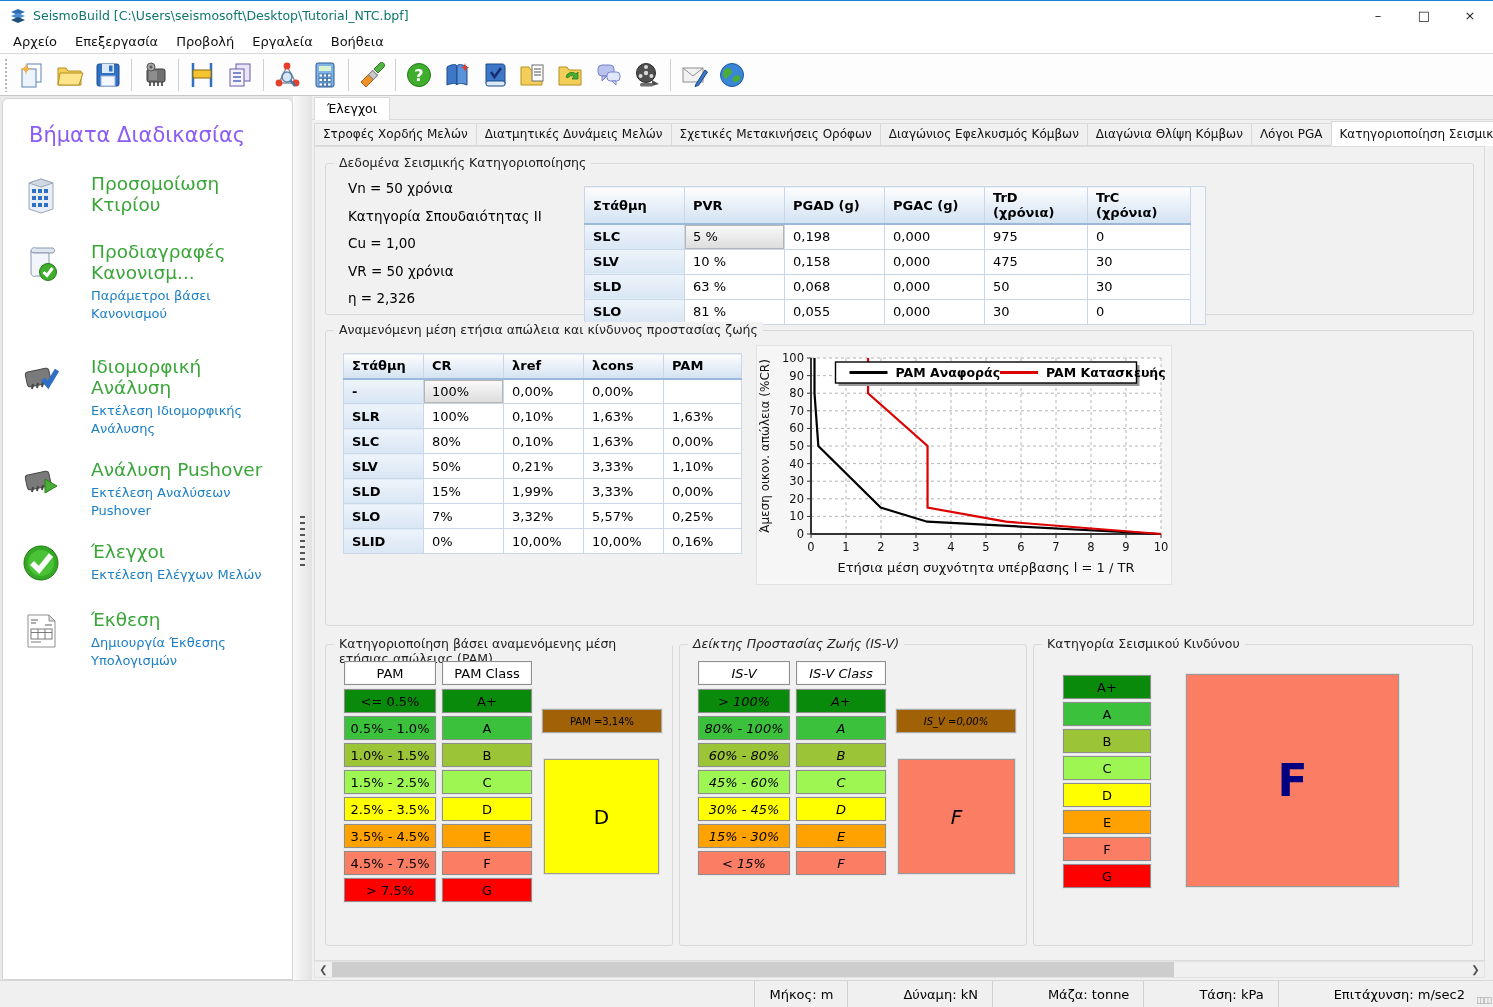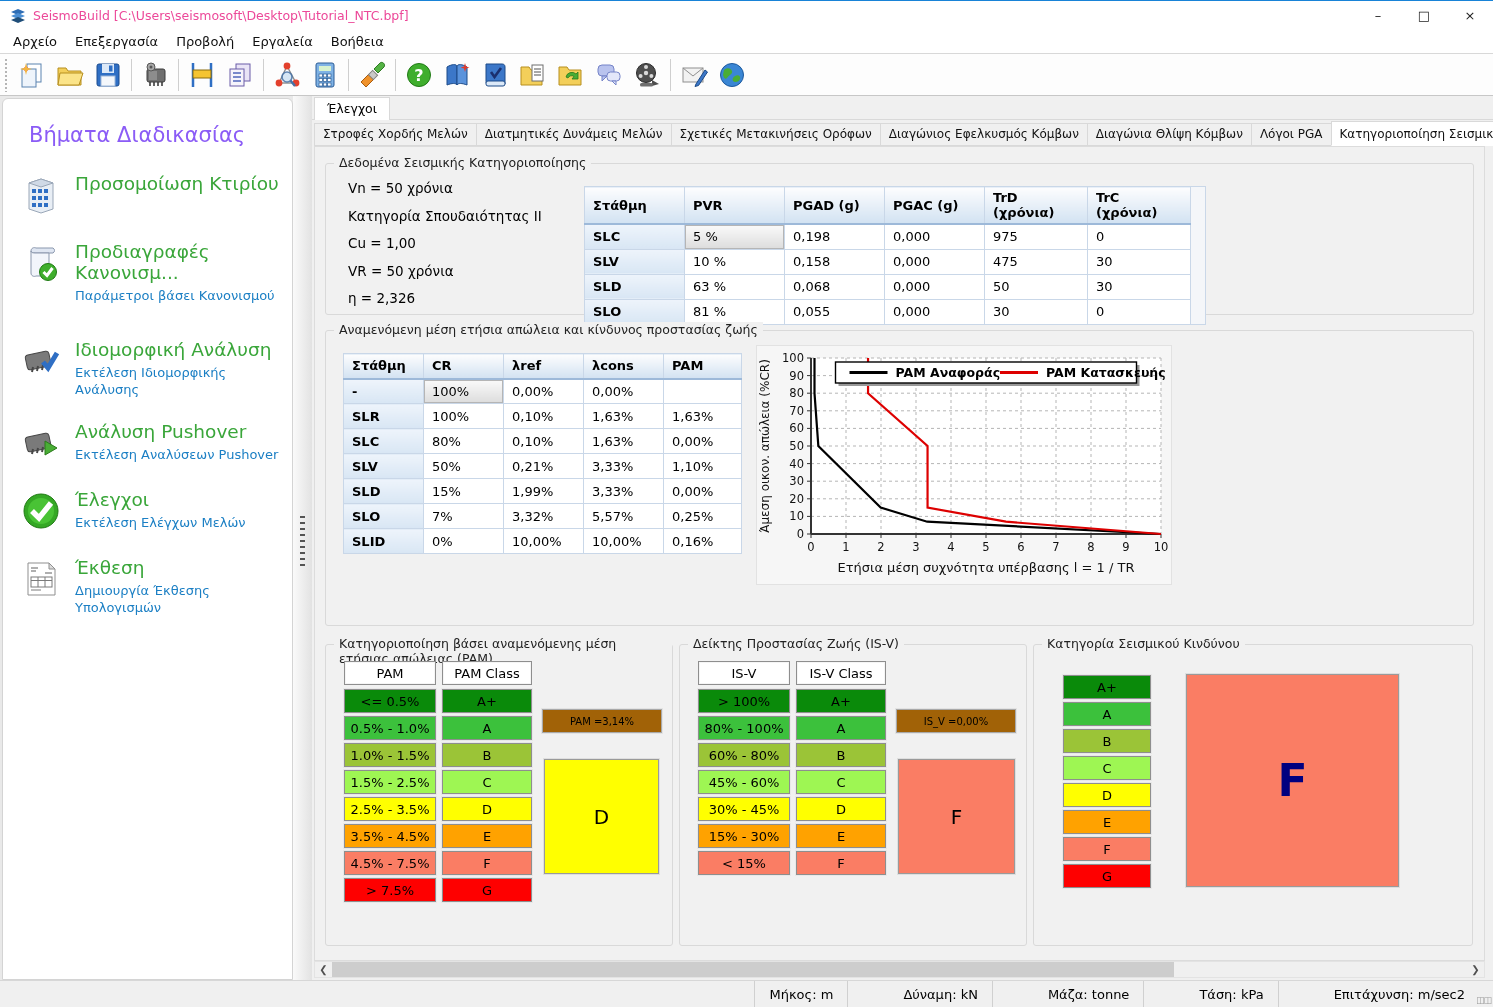--- a/index.html
+++ b/index.html
@@ -2,21 +2,21 @@
 <html><head>
 <meta charset="utf-8">
 <style>
   * { margin:0; padding:0; box-sizing:border-box; }
   html,body { width:1493px; height:1007px; overflow:hidden;
     font-family:"DejaVu Sans","Liberation Sans",sans-serif; background:#f0f0f0; color:#000; }
 
   
   .titlebar { height:30px; background:#fff; border-top:1px solid #1883d7; display:flex; align-items:center; }
   .titlebar .appicon { width:18px; height:18px; margin:0 6px 0 9px; }
-  .titlebar .title { font-size:12.5px; color:#ec4899; }
+  .titlebar .title { font-size:12.5px; color:#0f766e; }
   .win-controls { margin-left:auto; display:flex; height:100%; }
   .win-btn { width:46px; height:100%; display:flex; align-items:center; justify-content:center;
     font-size:13px; color:#222; }
 
   
   .menubar { height:23px; background:#fff; display:flex; align-items:center; padding-left:4px; }
   .menu-item { font-size:13px; padding:2px 9px; color:#111; }
 
   
   .toolbar { height:43px; background:#fdfdfd; border-top:1px solid #d8d8d8; border-bottom:1px solid #c7c7c7;
@@ -26,21 +26,21 @@
   .tb-btn { width:38px; height:38px; display:flex; align-items:center; justify-content:center; border-radius:3px; }
   .tb-sep { width:1px; height:32px; background:#cfcfcf; margin:0 4px; }
 
   
   .app-body { display:flex; height:884px; background:#e9e9e9; }
 
   
   .sidebar { width:291px; background:#fff; border:1px solid #d4d4d4; border-radius:6px 6px 0 0;
     margin:2px 0 0 2px; padding:18px 10px 0 18px; }
   .sidebar-title { font-size:21px; color:#8b5cf6; margin:6px 0 26px 8px; }
-  .sb-item { display:flex; margin-bottom:22px; }
+  .sb-item { display:flex; margin-bottom:22px;gap:16px; }
   .sb-item .sb-icon { width:44px; flex:0 0 44px; margin-right:10px; padding-top:2px; }
   .sb-item-title { font-size:18.5px; color:#3aa63a; margin-bottom:4px; }
   .sb-item-sub { font-size:13px; color:#1b7fc4; line-height:1.35; }
   .sb-gap { height:12px; }
 
   
   .splitter { width:19px; background:linear-gradient(90deg,#fafafa,#e2e2e2); position:relative; }
   .splitter .handle { position:absolute; top:420px; left:7px; width:5px; height:52px;
     background-image:repeating-linear-gradient(#555 0 2px, transparent 2px 6px); }
 
@@ -56,21 +56,21 @@
 
   .content { flex:1; margin:0 8px 0 2px; border:1px solid #dcdcdc; background:#f1f1f1; padding:0 10px; overflow:hidden; }
 
   
   .groupbox { position:relative; border:1px solid #d9d9d9; border-radius:3px; }
   .gb-title { position:absolute; top:-9px; left:8px; background:#f1f1f1; padding:0 5px; font-size:12.5px; color:#222; }
   .gb1 { margin-top:16px; height:152px; }
   .gb2 { margin-top:15px; height:296px; }
   .gb-row { margin-top:18px; display:flex; gap:6px; }
   .gb-pam  { width:348px; height:302px; }
-  .gb-isv  { width:348px; height:302px; }
+  .gb-isv  { width:348px; height:302px;font-style:italic; }
   .gb-risk { width:440px; height:302px; }
 
   .gb1-inner { display:flex; }
   .params { width:258px; padding:16px 0 0 22px; }
   .param-line { font-size:13.5px; margin-bottom:11.5px; }
 
   
   table.grid { border-collapse:collapse; font-size:13px; background:#fff; }
   table.grid th, table.grid td { border:1px solid #c9d7e8; padding:3px 8px; text-align:left; height:25px; }
   table.grid thead th { background:linear-gradient(#fdfdfe,#d2e2f2); border-bottom:2px solid #9db9d9; font-weight:bold; }

